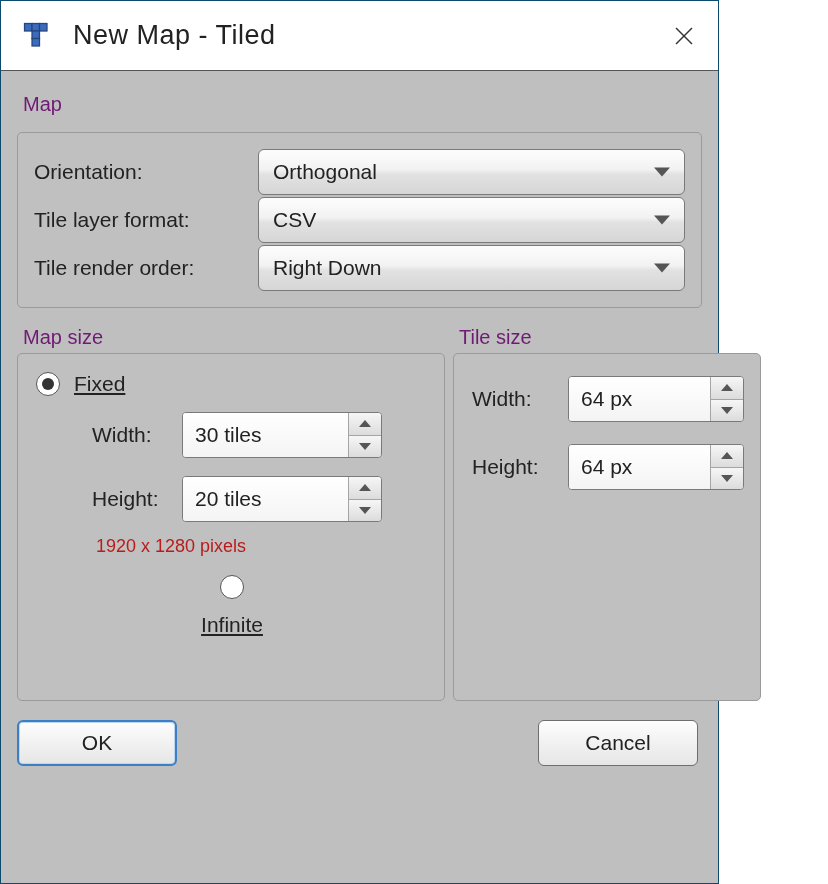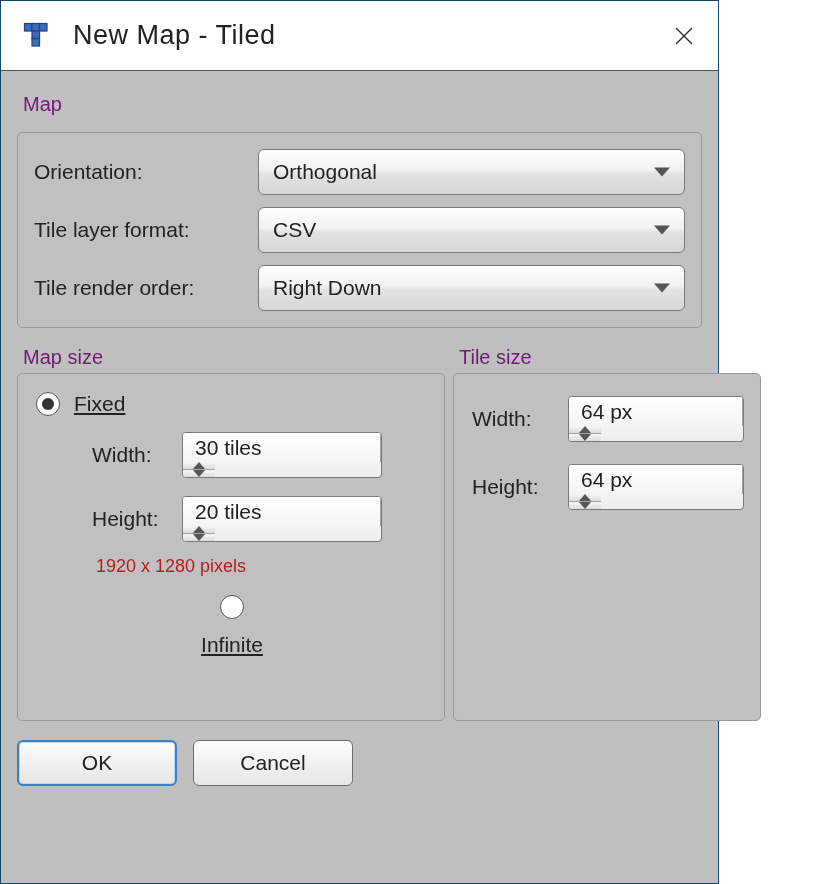--- a/index.html
+++ b/index.html
@@ -54,21 +54,21 @@
   .groupbox {
     border: 1px solid #9a9a9a;
     border-radius: 5px;
     background: #c0c0c0;
     padding: 16px 16px;
   }
   
   .map-grid {
     display: grid;
     grid-template-columns: 224px 1fr;
-    row-gap: 12px;
+    row-gap: 2px;
     align-items: center;
   }
   .label { color: #222; }
   .select {
     display: flex; align-items: center;
     height: 46px;
     border: 1px solid #7a7a7a;
     border-radius: 6px;
     background: linear-gradient(to bottom, #fdfdfd 0%, #f2f2f2 45%, #e2e2e2 55%, #d6d6d6 100%);
     padding: 0 40px 0 14px;
@@ -123,21 +123,20 @@
     font-size: 18px;
     color: #b91c1c;
   }
   .spinner {
     display: flex;
     width: 200px; height: 46px;
     border: 1px solid #7a7a7a;
     border-radius: 4px;
     overflow: hidden;
     background: linear-gradient(to bottom, #fdfdfd, #eeeeee);
-    flex-direction: column;
   }
   .spinner .spin-text {
     flex: 1;
     display: flex; align-items: center;
     padding-left: 12px;
     background: linear-gradient(to bottom, #ffffff, #f4f4f4);
     border-right: 1px solid #a5a5a5;
   }
   .spinner .spin-btns {
     width: 32px;
@@ -167,21 +166,21 @@
     margin-top: 4px;
     display: grid;
     grid-template-columns: 96px 1fr;
     row-gap: 22px;
     align-items: center;
   }
   .tilesize-grid .spinner { width: 176px; }
   
   .footer {
     height: 66px;
-    display: flex; justify-content: flex-start; align-items: center;
+    display: flex; justify-content: space-between; align-items: center;
     gap: 16px;
     padding: 0 4px 6px 0;
   }
   .btn {
     min-width: 160px; height: 46px;
     border: 1px solid #6e6e6e;
     border-radius: 6px;
     display: flex; align-items: center; justify-content: center;
     background: linear-gradient(to bottom, #fdfdfd, #e6e6e6);
     cursor: pointer;

